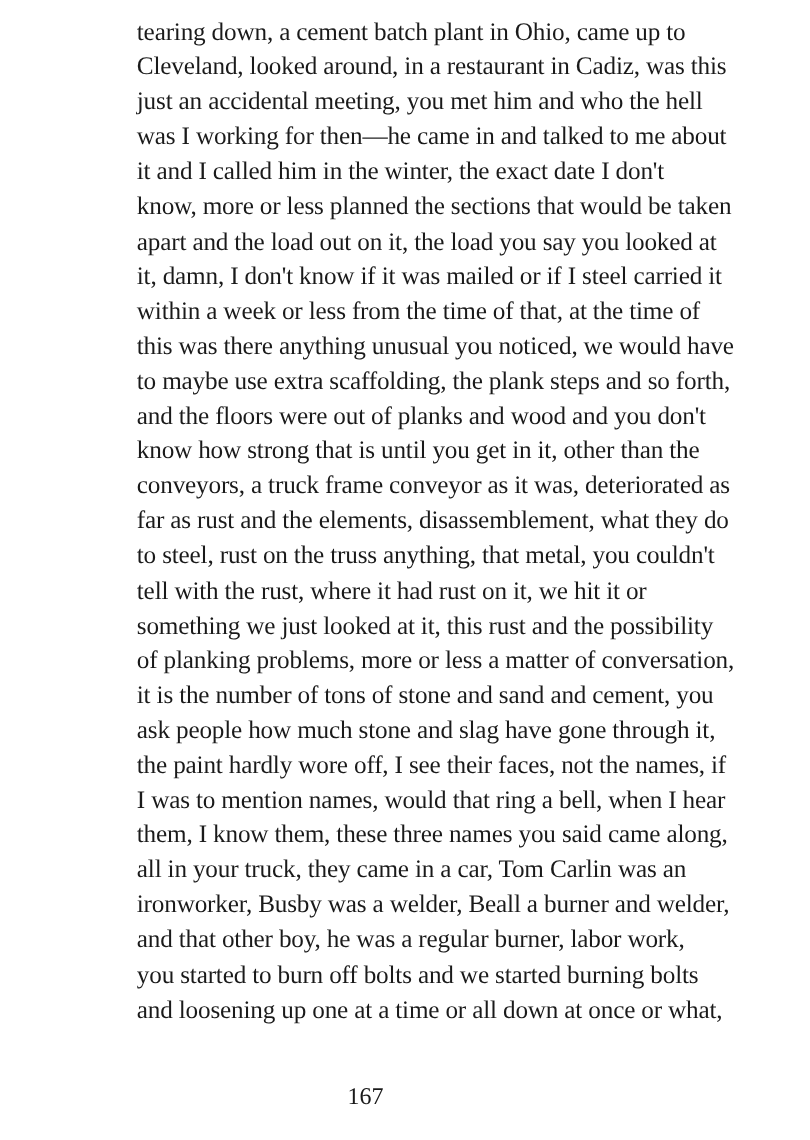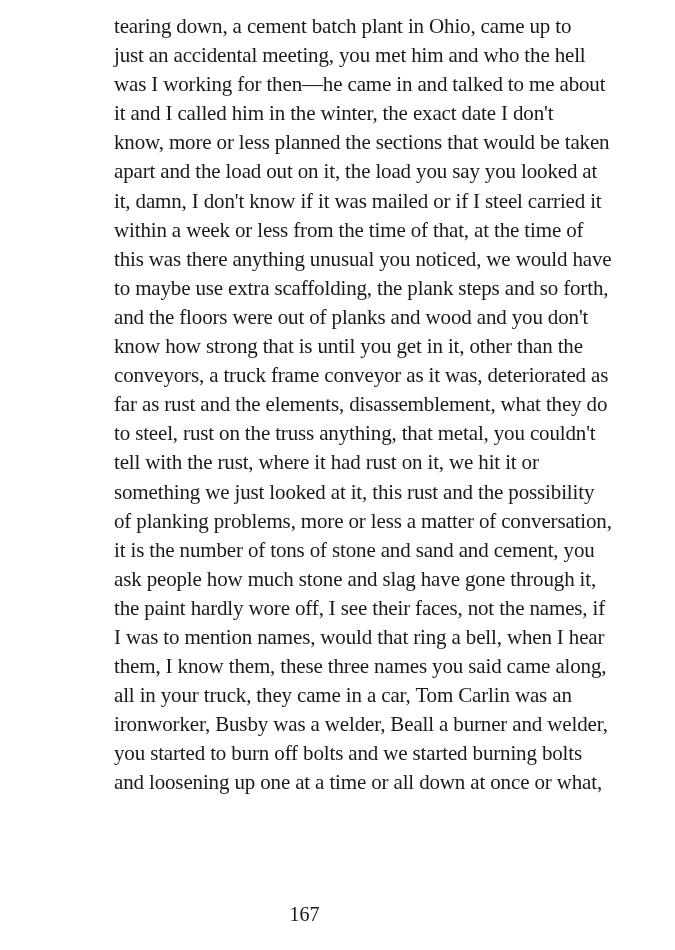--- a/index.html
+++ b/index.html
@@ -46,20 +46,21 @@
       font-size: 20px;
       line-height: 30px;
     }
   </style>
 </head>
 <body>
 
 <div class="page">
   <div class="text-block">
     <span class="line">tearing down, a cement batch plant in Ohio, came up to</span>
+    <span class="line">Cleveland, looked around, in a restaurant in Cadiz, was this</span>
     <span class="line">just an accidental meeting, you met him and who the hell</span>
     <span class="line">was I working for then—he came in and talked to me about</span>
     <span class="line">it and I called him in the winter, the exact date I don't</span>
     <span class="line">know, more or less planned the sections that would be taken</span>
     <span class="line">apart and the load out on it, the load you say you looked at</span>
     <span class="line">it, damn, I don't know if it was mailed or if I steel carried it</span>
     <span class="line">within a week or less from the time of that, at the time of</span>
     <span class="line">this was there anything unusual you noticed, we would have</span>
     <span class="line">to maybe use extra scaffolding, the plank steps and so forth,</span>
     <span class="line">and the floors were out of planks and wood and you don't</span>
@@ -70,17 +71,18 @@
     <span class="line">tell with the rust, where it had rust on it, we hit it or</span>
     <span class="line">something we just looked at it, this rust and the possibility</span>
     <span class="line">of planking problems, more or less a matter of conversation,</span>
     <span class="line">it is the number of tons of stone and sand and cement, you</span>
     <span class="line">ask people how much stone and slag have gone through it,</span>
     <span class="line">the paint hardly wore off, I see their faces, not the names, if</span>
     <span class="line">I was to mention names, would that ring a bell, when I hear</span>
     <span class="line">them, I know them, these three names you said came along,</span>
     <span class="line">all in your truck, they came in a car, Tom Carlin was an</span>
     <span class="line">ironworker, Busby was a welder, Beall a burner and welder,</span>
+    <span class="line">and that other boy, he was a regular burner, labor work,</span>
     <span class="line">you started to burn off bolts and we started burning bolts</span>
     <span class="line">and loosening up one at a time or all down at once or what,</span>
   </div>
   <div class="page-number">167</div>
 </div>
 
 </body></html>

